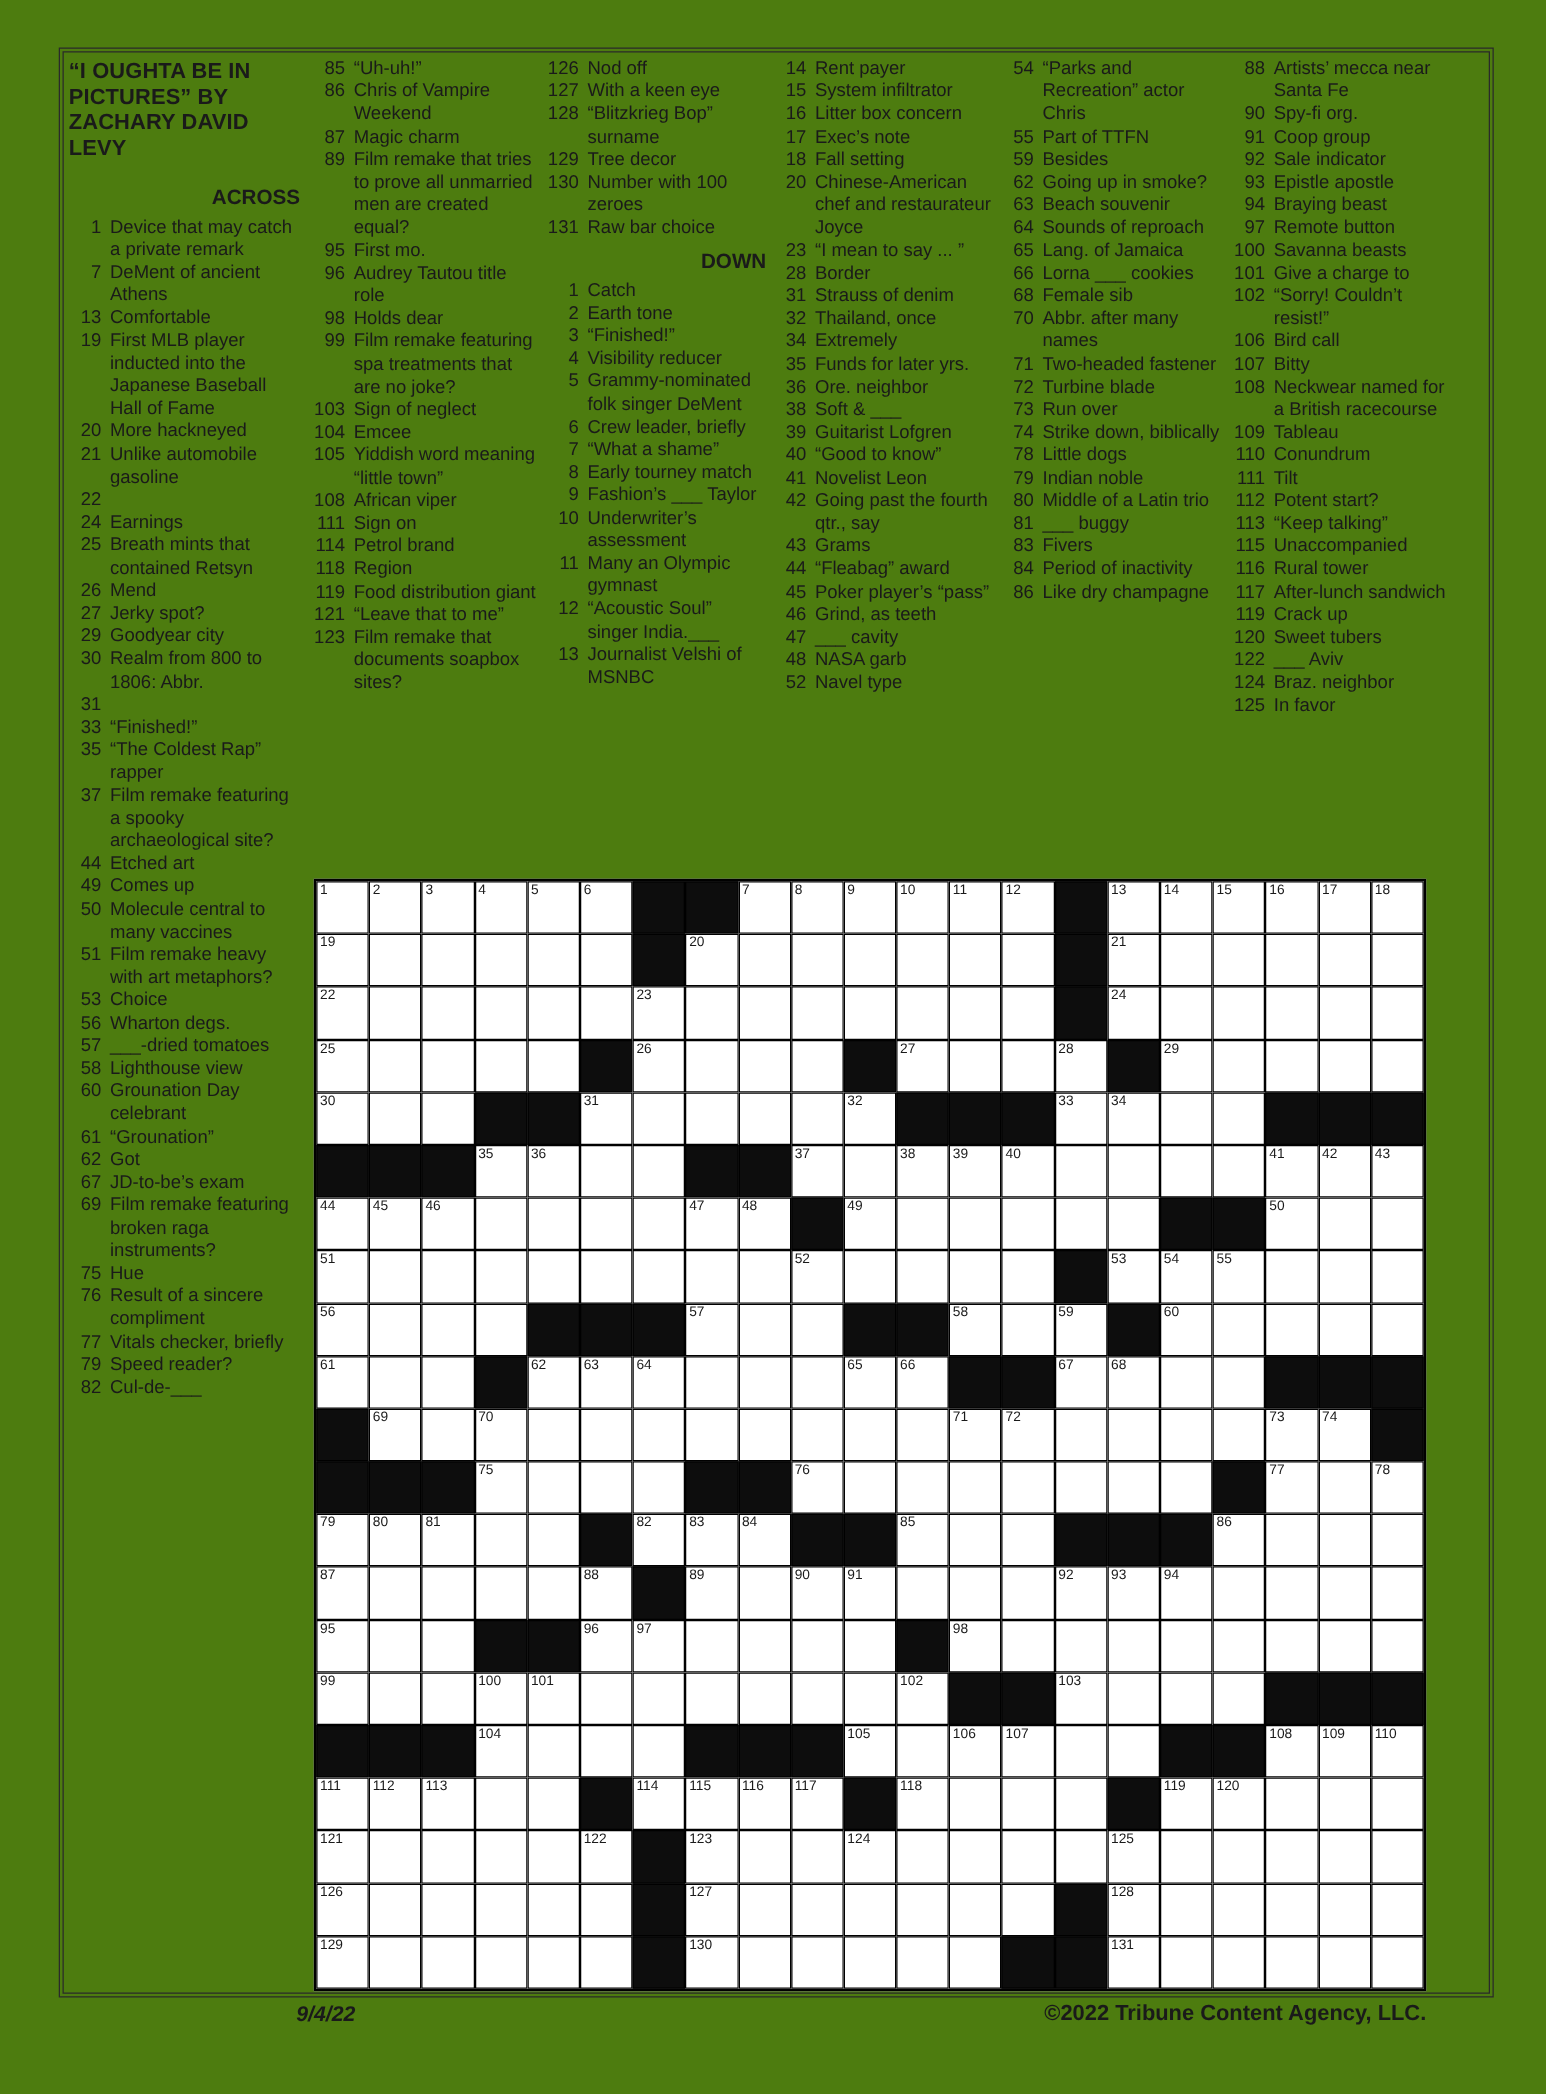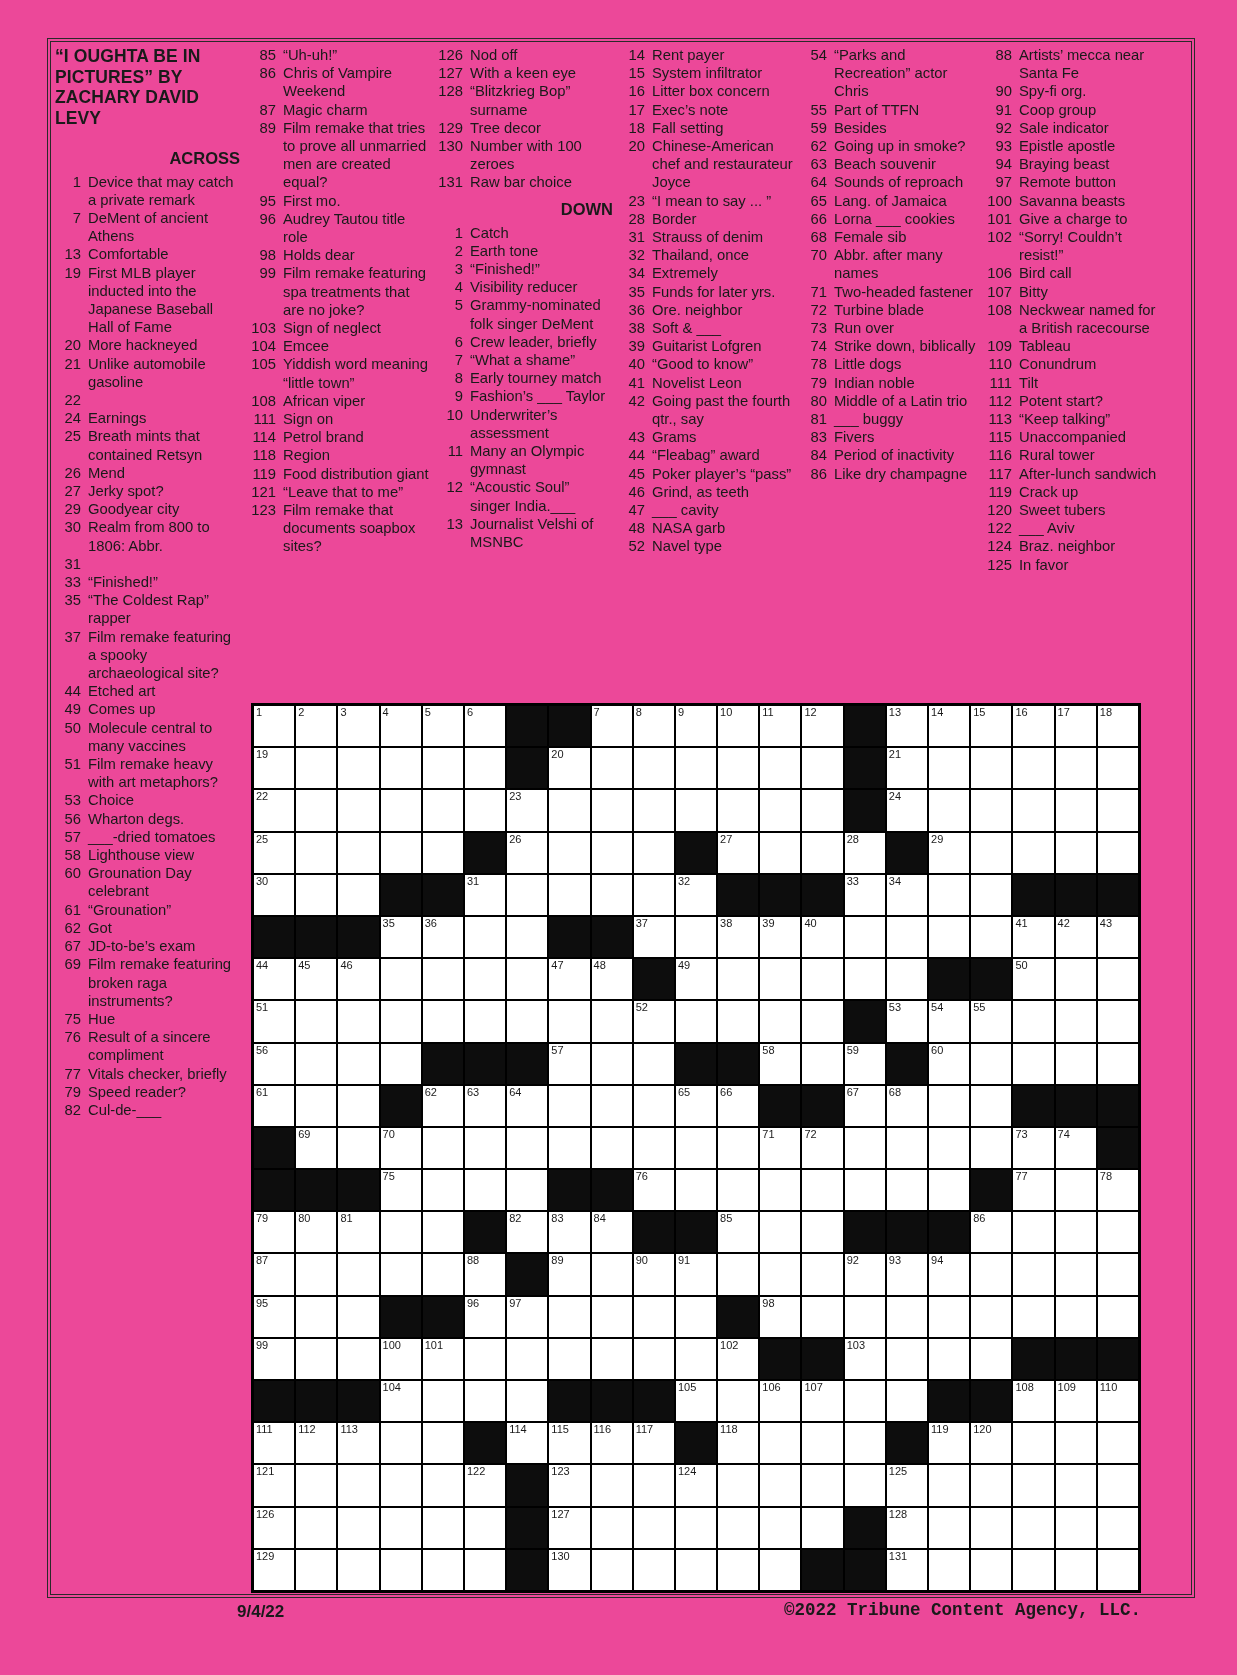--- a/index.html
+++ b/index.html
@@ -1,34 +1,34 @@
 <!DOCTYPE html>
 <html><head>
 <meta charset="utf-8">
 <style>
   html,body{margin:0;padding:0;background:#fff;}
-  #page{position:relative;width:1237px;height:1675px;background:#ec4899;color:#1a1a1a;
+  #page{position:relative;width:1237px;height:1675px;background:#4d7c0f;color:#1a1a1a;
         font-family:"Liberation Sans",sans-serif;overflow:hidden;}
   #frame{position:absolute;left:47px;top:38px;width:1140px;height:1552px;
          border:4px double #2a2a2a;}
   .col{position:absolute;top:46px;}
   .title{font-weight:bold;font-size:17.5px;line-height:1.18;margin-bottom:20px;letter-spacing:0.1px;}
   .list-header{font-weight:bold;font-size:16.5px;text-align:right;margin:8px 0 5px 0;}
   .clue{display:flex;font-size:14.8px;line-height:18.2px;}
   .clue .num{width:33px;text-align:right;flex:0 0 33px;padding-right:7px;box-sizing:border-box;}
   .clue .txt{flex:1;}
   #grid{position:absolute;left:251px;top:703px;width:890px;height:890px;
         display:grid;grid-template-columns:repeat(21,1fr);grid-template-rows:repeat(21,1fr);
         border:2px solid #000;background:#fff;box-sizing:border-box;}
   .cell{border:1px solid #000;position:relative;background:#fff;}
   .cell.black{background:#0d0d0d;}
   .cell .cnum{position:absolute;left:2px;top:0px;font-size:11px;line-height:13px;}
-  #footer-date{position:absolute;left:237px;top:1602px;font-size:17px;font-weight:bold;}
+  #footer-date{position:absolute;left:237px;top:1602px;font-size:17px;font-weight:bold;font-style:italic;}
   #footer-copy{position:absolute;right:96px;top:1600px;font-size:17.5px;font-weight:bold;
-               font-family:Liberation Mono, monospace;}
+               font-family:Liberation Sans, sans-serif;}
 </style>
 </head>
 <body>
 
 <div id="page">
   <div id="frame"></div>
   <div id="columns-root">
       <div class="col" style="left: 55px; width: 185px;">
         <div class="title">“I OUGHTA BE IN PICTURES” BY ZACHARY DAVID LEVY</div>
         <div class="list-header">ACROSS</div>

